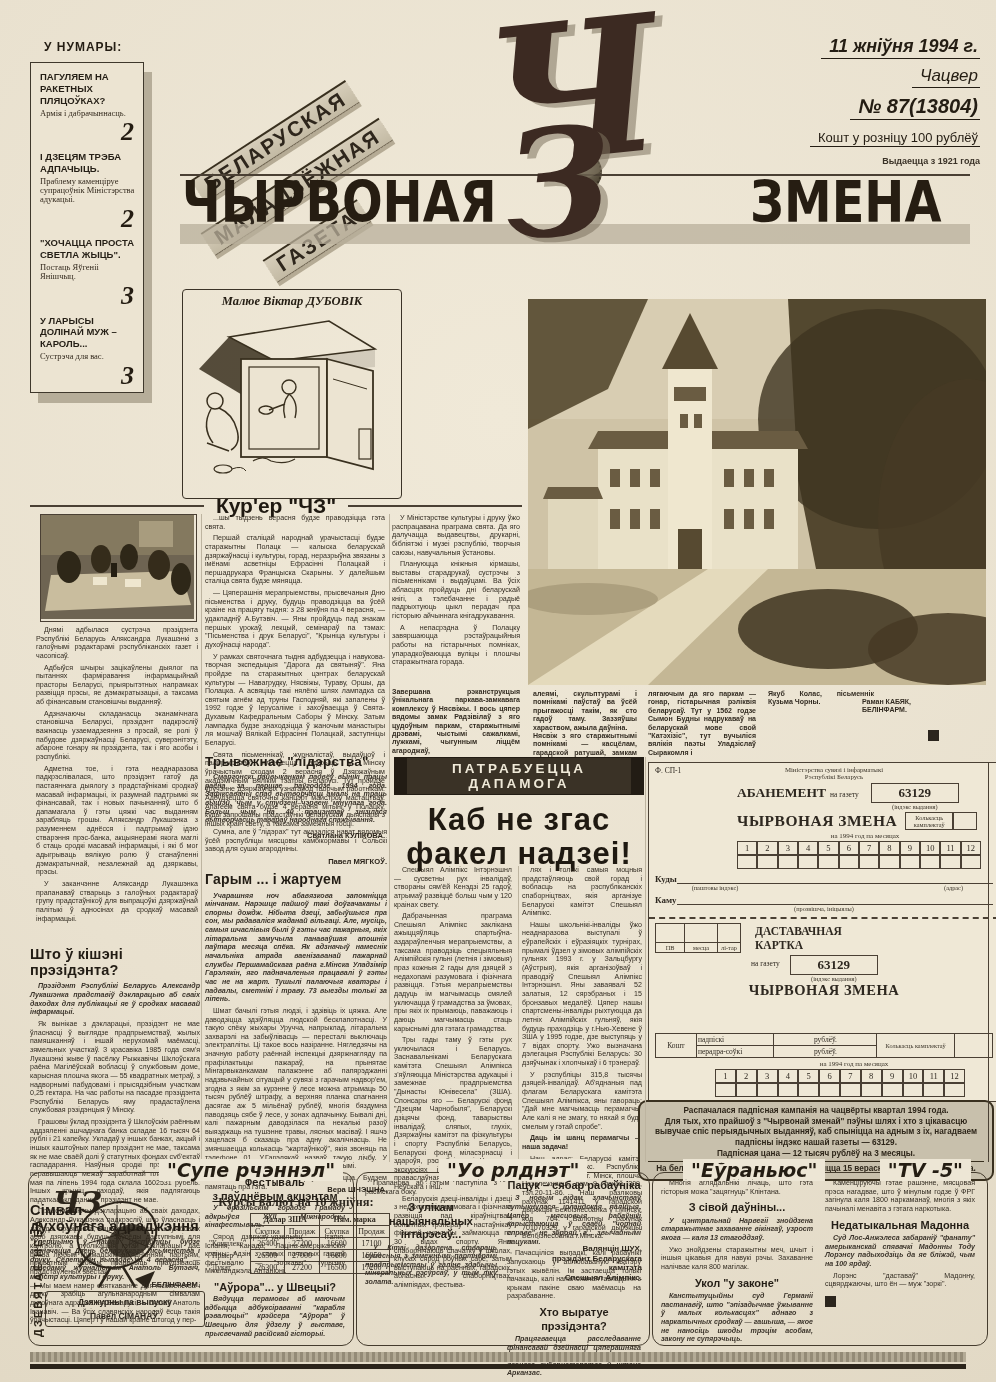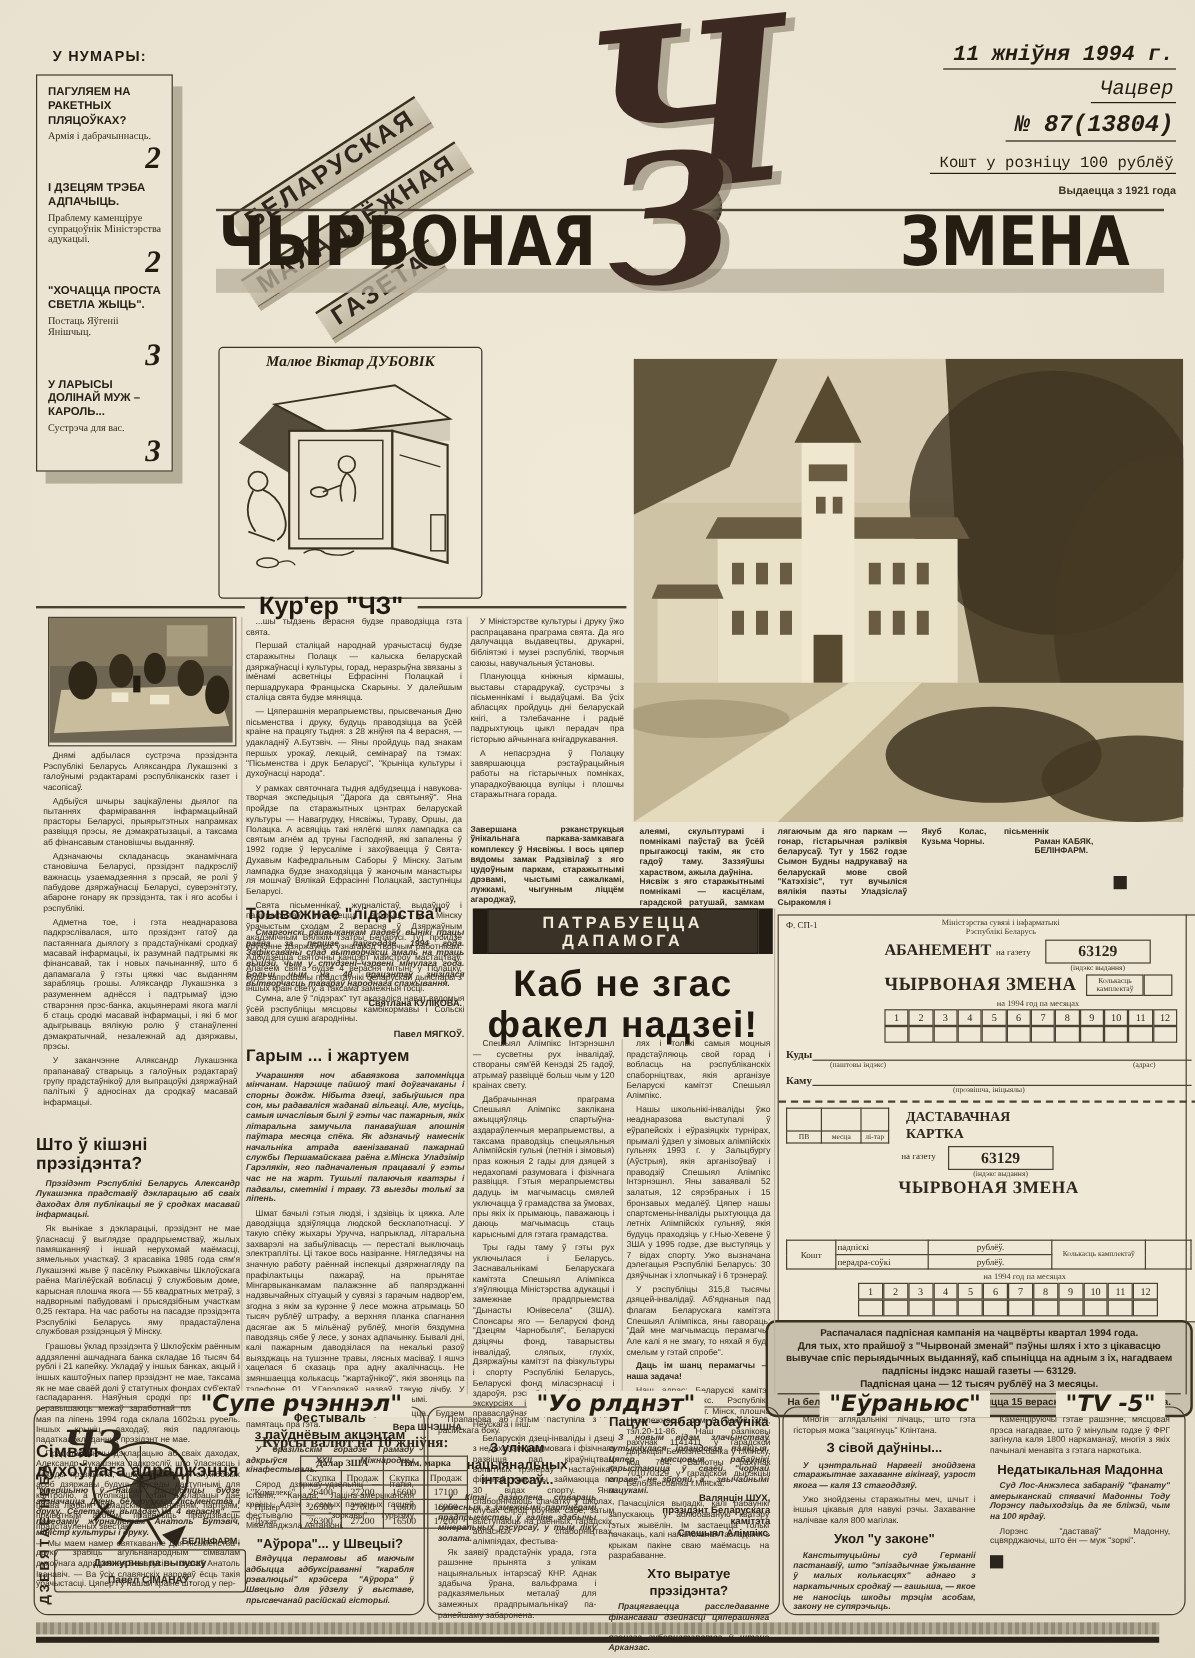--- a/index.html
+++ b/index.html
@@ -28,21 +28,21 @@
          text-align:right;color:#241c12;line-height:.8;margin:4px 2px 8px 0;}
   
   .ribbon-line{transform-origin:left center;}
   .ribbon-word{display:inline-block;font-weight:bold;font-size:21px;letter-spacing:2px;color:#2e261c;
         background:linear-gradient(#d6cdb9,#c3baa4);padding:0 10px;border-top:2px solid #39301f;
         border-bottom:1px solid #6a5f4b;box-shadow:0 4px 0 #b5ab95;}
   .mast-word{font-family:"DejaVu Sans",sans-serif;font-weight:bold;font-size:57px;color:#261d12;
         transform:scaleX(.84);transform-origin:left center;white-space:nowrap;line-height:1;}
   .chz{font-family:"DejaVu Serif",serif;font-style:italic;font-weight:bold;color:#3c2a22;
         line-height:.8;text-shadow:7px 5px 0 rgba(125,115,95,.55);}
-  .hdr-line{font-family:Liberation Mono, monospace;font-style:italic;color:#241d13;
+  .hdr-line{font-family:Liberation Sans, sans-serif;font-style:italic;color:#241d13;
         border-bottom:1.5px solid #241d13;display:inline-block;padding:0 2px 1px 8px;}
   
   .banner{display:flex;align-items:stretch;}
   .banner .cap{width:12px;background:#221c14;}
   .banner .mid{flex:1;background:#3a3226;color:#efe9d8;font-weight:bold;font-size:13.5px;
         letter-spacing:3px;text-align:center;padding:3px 0;border:1px solid #221c14;}
   .headline{font-weight:bold;font-size:31px;line-height:1.1;text-align:center;color:#1f1911;
         letter-spacing:1px;}
   
   .form-box{border:1.5px solid #4a4034;background:#efe8d6;font-family:"Liberation Serif",serif;}
@@ -549,21 +549,20 @@
 
   <div class="abs bbox" style="left:356px;top:1172px;width:292px;height:172px;">
     <div class="bhdr" style="left:82px;">"Уо рлднэт"</div>
     <div class="abs body-text" style="left:8px;top:6px;width:132px;">
       <p>Прапанова аб гэтым паступіла з расійскага боку.</p>
       <div class="bst" style="white-space:pre-line;">З улікам
 нацыянальных інтарэсаў...</div>
       <div class="lead">
           <p>У Кітаі дазволена ствараць сумесныя з замежнымі партнёрамі прадпрыемствы ў галіне здабычы мінеральных рэсурсаў, у тым ліку золата.</p>
         </div>
-      <p>Як заявіў прадстаўнік урада, гэта рашэнне прынята з улікам нацыянальных інтарэсаў КНР. Аднак здабыча ўрана, вальфрама і радказямельных металаў для замежных прадпрымальнікаў па-ранейшаму забаронена.</p>
     </div>
     <div class="abs body-text" style="left:150px;top:6px;width:134px;">
       <div class="bst" style="margin-top:0;">Пацук – сябар рабаўніка</div>
       <div class="lead">
           <p>З новым відам злачынстваў сутыкнулася ірландская паліцыя. Цяпер мясцовыя рабаўнікі карыстаюцца ў сваёй "чорнай справе" не зброяй, а... звычайнымі пацукамі.</p>
         </div>
       <p>Пачасціліся выпадкі, калі рабаўнікі запускаюць у аблюбаваную кватэру гэтых жывёлін. Ім застаецца толькі пачакаць, калі напалоханая гаспадыня з крыкам пакіне сваю маёмасць на разрабаванне.</p>
       <div class="bst">Хто выратуе прэзідэнта?</div>
       <div class="lead">
           <p>Працягваецца расследаванне фінансавай дзейнасці цяперашняга прэзідэнта ЗША Клінтана ў часы ягонага губернатарства ў штаце Арканзас.</p>

